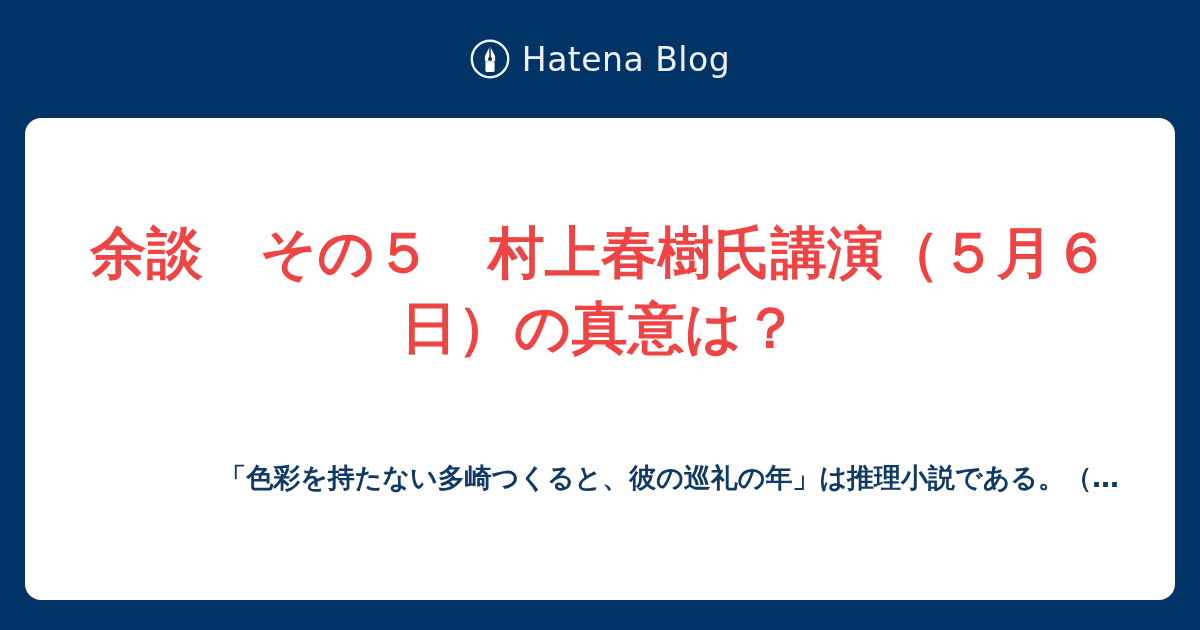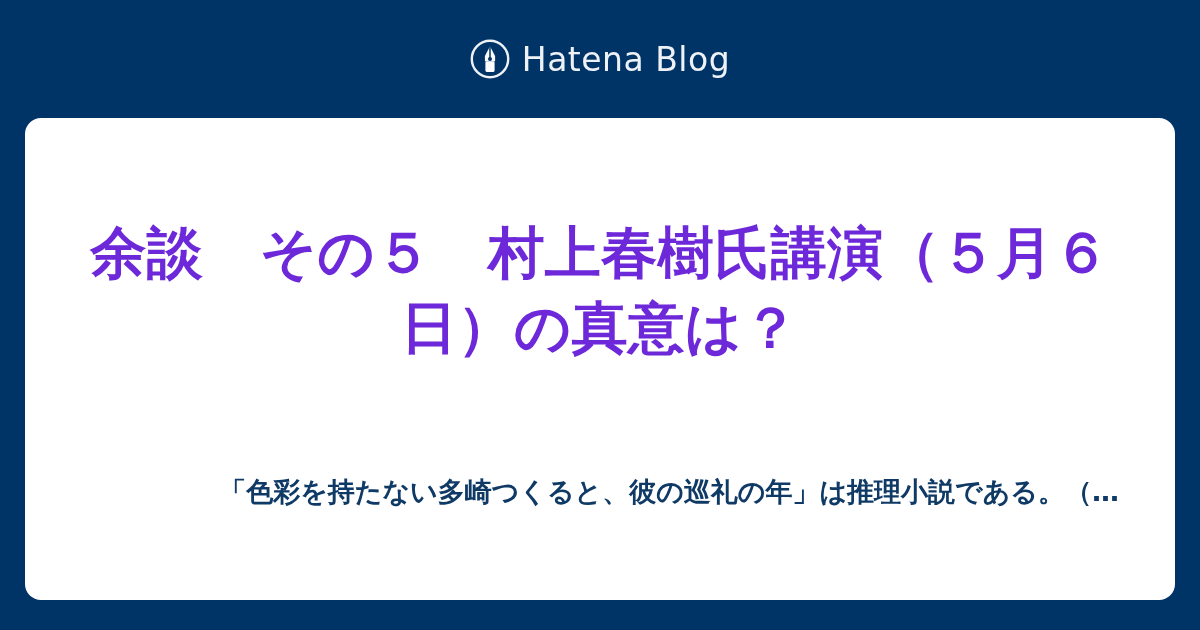--- a/index.html
+++ b/index.html
@@ -64,22 +64,22 @@
     box-sizing: border-box;
     padding: 26px 56px 34px 56px;
     display: flex;
     flex-direction: column;
     justify-content: center;
     align-items: center;
     overflow: hidden;
   }
 
   .entry-title {
-    margin: 16px;
-    color: #6d28d9;
+    margin: 2px;
+    color: #ef4444;
     font-size: 56px;
     line-height: 1.34;
     font-weight: 700;
     text-align: center;
     letter-spacing: 0.5px;
     width: 100%;
     max-width: 1040px;
     word-break: break-all;
     font-family: "DejaVu Sans", "Liberation Sans", sans-serif;
   }

